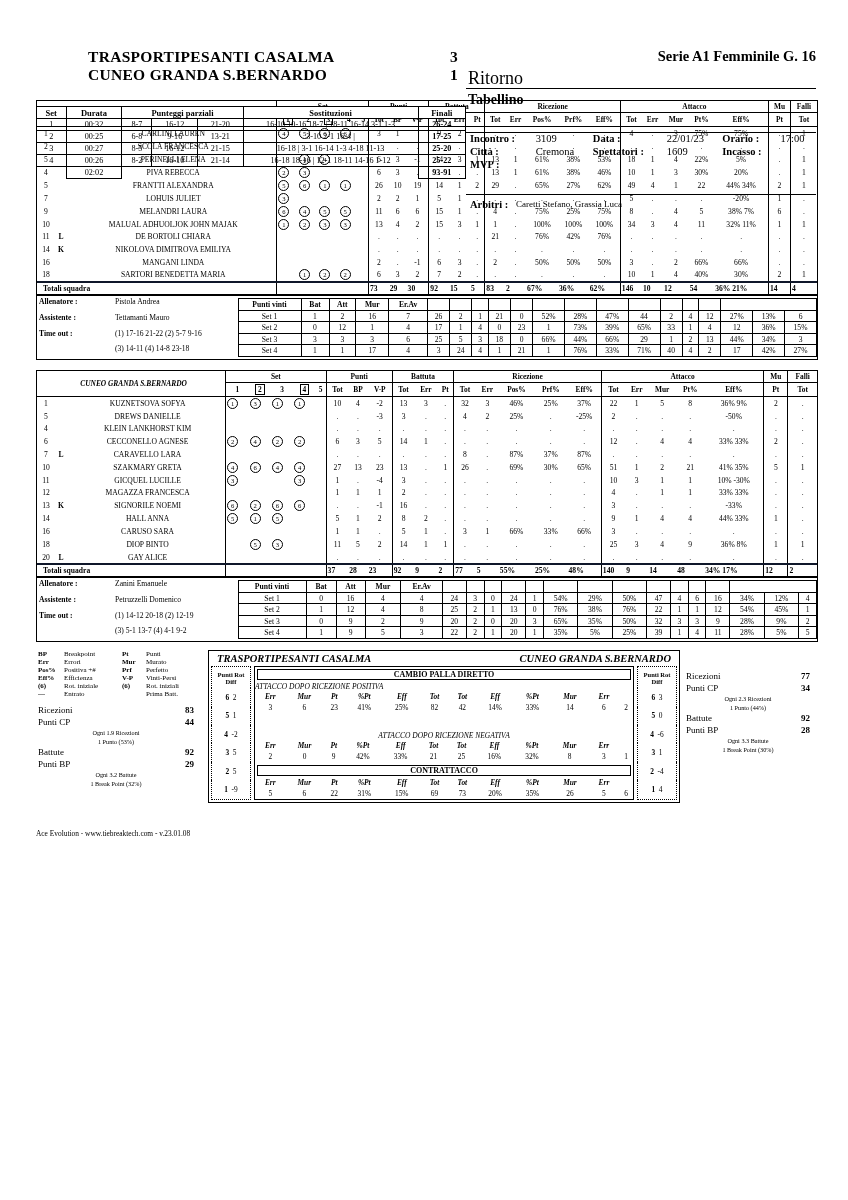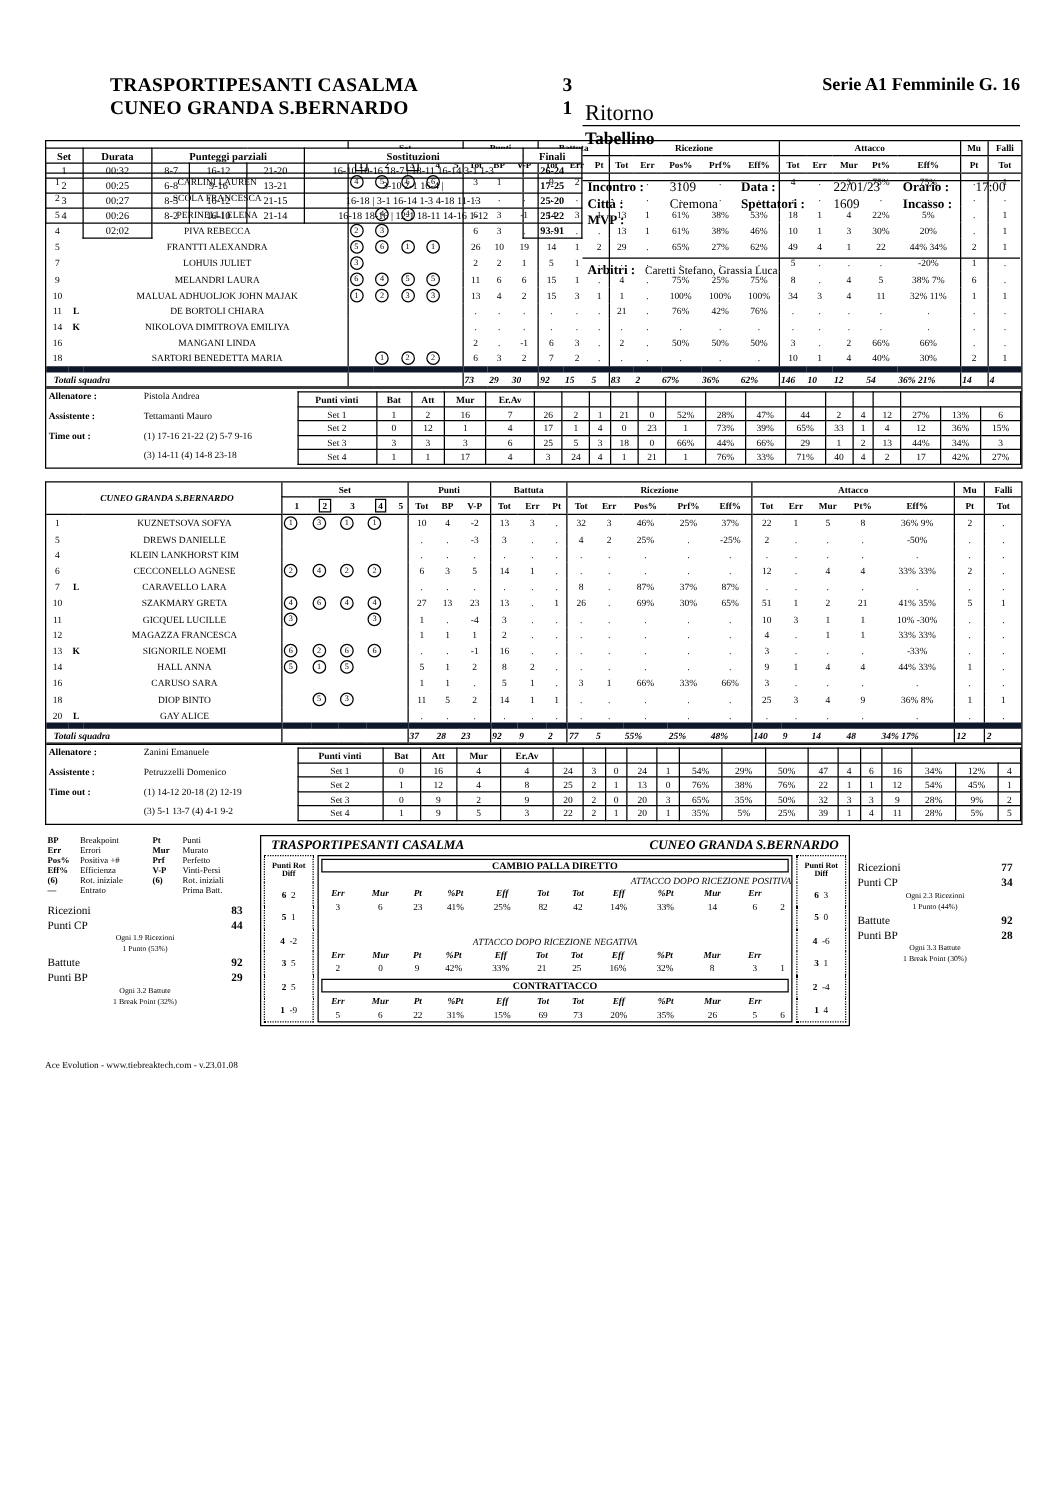--- a/index.html
+++ b/index.html
@@ -1,18 +1,18 @@
 <!DOCTYPE html>
 <html><head>
 <meta charset="utf-8">
 <style>
   html,body{margin:0;padding:0;background:#fff;}
   body{width:848px;height:1200px;font-family:"Liberation Serif",serif;color:#000;position:relative;}
   .page{position:absolute;left:0;top:0;width:848px;height:1200px;}
-  .sheet{position:absolute;left:36px;top:60px;width:780px;}
+  .sheet{position:absolute;left:36px;top:48px;width:780px;}
   table{border-collapse:collapse;}
   .bold{font-weight:bold;}
 
   
   .hdr{display:flex;width:780px;}
   .hdr-left{width:430px;}
   .hdr-right{width:350px;position:relative;}
   .teamline{display:flex;align-items:baseline;font-weight:bold;font-size:15.5px;letter-spacing:.3px;padding-left:52px;}
   .teamline .nm{flex:1;}
   .teamline .sc{width:26px;text-align:right;padding-right:8px;}
@@ -38,21 +38,21 @@
   .box{margin-top:10px;width:780px;border:1.4px solid #000;}
   .box table{width:100%;font-size:7.6px;}
   .box .hrow td{font-weight:bold;text-align:center;font-size:7.4px;border-bottom:1px solid #000;}
   .teamname{font-weight:bold;font-style:italic;font-size:9px;text-align:left;padding-left:6px;}
   .pl td{height:10.6px;}
   .pl .num{text-align:center;width:16px;}
   .pl .rl{text-align:center;width:10px;font-weight:bold;}
   .pl .pname{text-align:center;padding-left:4px;}
   .c{text-align:center;}
   .sep-l{border-left:1px solid #000;}
-  .tot-row td{border-top:5px solid #0f172a;border-bottom:1.2px solid #000;font-weight:bold;font-style:italic;}
+  .tot-row td{border-top:2px solid #0f172a;border-bottom:1.2px solid #000;font-weight:bold;}
 
   
   .staff{font-size:8.6px;width:100%;}
   .staff td{padding:1px 2px;vertical-align:top;}
   .staff .k{font-weight:bold;}
   .ptab{font-size:7.4px;border:1px solid #000;}
   .ptab td,.ptab th{border:1px solid #000;text-align:center;padding:0 3px;height:10.5px;}
   .ptab th{font-weight:bold;}
 
   
@@ -1393,21 +1393,21 @@
                 <tr>
                   <td><b>2</b> &nbsp;5</td>
                 </tr>
                 <tr>
                   <td><b>1</b> &nbsp;-9</td>
                 </tr>
               </tbody>
             </table>
         <div style="flex:1;border:1px solid #000;margin:0 3px;">
           <div style="text-align:center;font-weight:bold;font-size:8px;border:1px solid #000;margin:2px;">CAMBIO PALLA DIRETTO</div>
-          <div style="text-align:right;font-style:italic;font-size:7.5px;font-family:Liberation Serif, serif;">ATTACCO DOPO RICEZIONE POSITIVA</div>
+          <div style="text-align:left;font-style:italic;font-size:7.5px;font-family:Liberation Serif, serif;">ATTACCO DOPO RICEZIONE POSITIVA</div>
           <table style="width:100%;font-size:7.4px;text-align:center;" id="tab-pos">
                 <tbody>
                   <tr>
                     <td style="font-style:italic;font-weight:bold">Err</td>
                     <td style="font-style:italic;font-weight:bold">Mur</td>
                     <td style="font-style:italic;font-weight:bold">Pt</td>
                     <td style="font-style:italic;font-weight:bold">%Pt</td>
                     <td style="font-style:italic;font-weight:bold">Eff</td>
                     <td style="font-style:italic;font-weight:bold">Tot</td>
                     <td style="font-style:italic;font-weight:bold">Tot</td>

